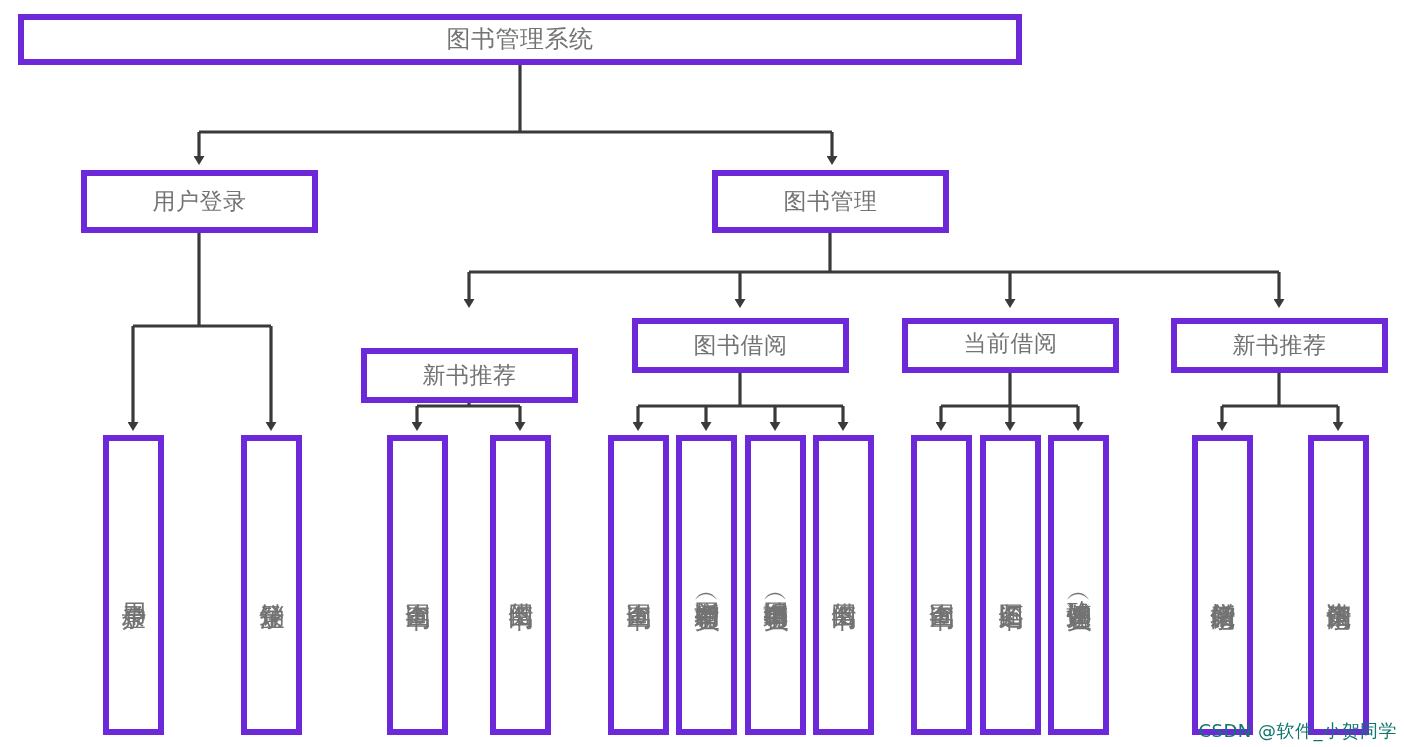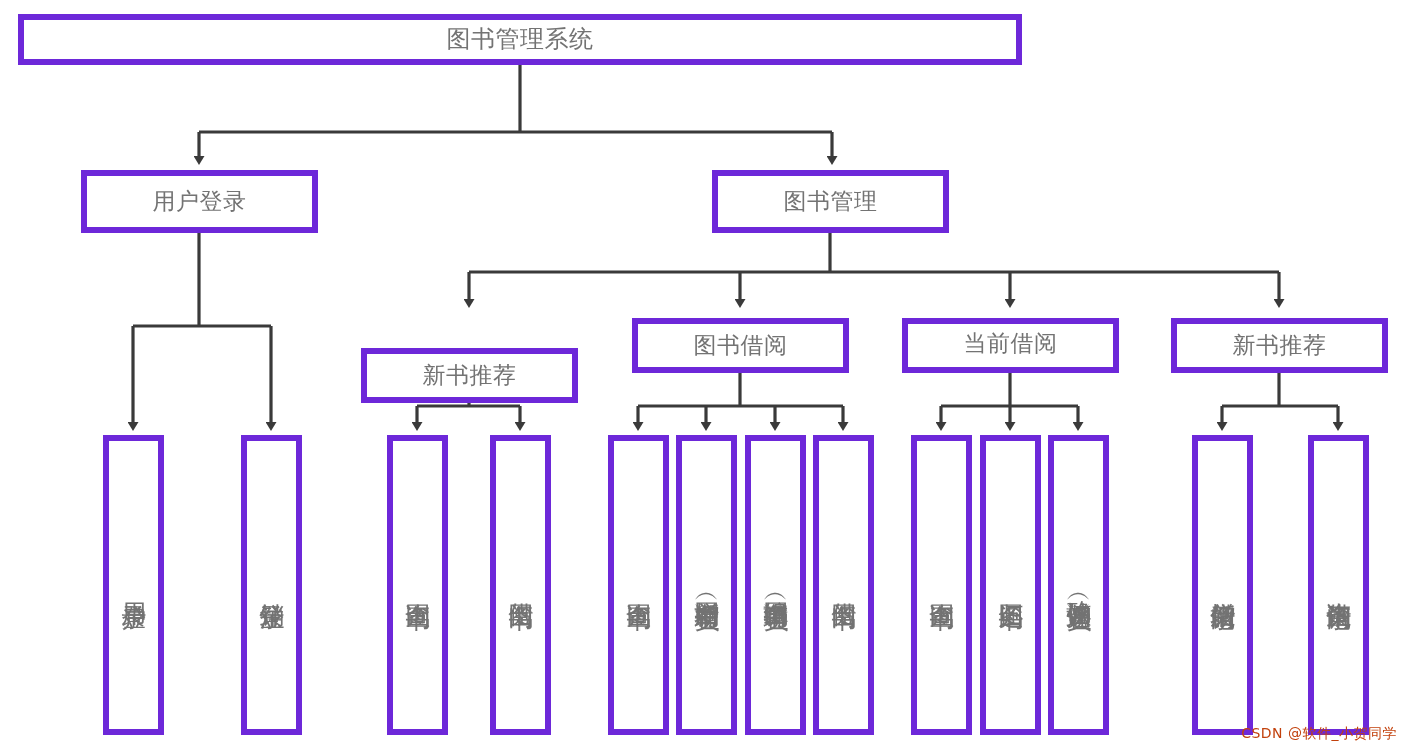--- a/index.html
+++ b/index.html
@@ -61,22 +61,22 @@
     font-size: 25px;
     line-height: 1.12;
     letter-spacing: 1px;
     white-space: nowrap;
     max-height: 290px;
   }
   #watermark {
     position: absolute;
     right: 8px;
     bottom: 4px;
-    font-size: 14px;
-    color: #c2410c;
+    font-size: 18px;
+    color: #0f766e;
     letter-spacing: 0.5px;
     white-space: nowrap;
     user-select: none;
   }
 </style>
 </head>
 <body>
 
 <div id="canvas">
 

